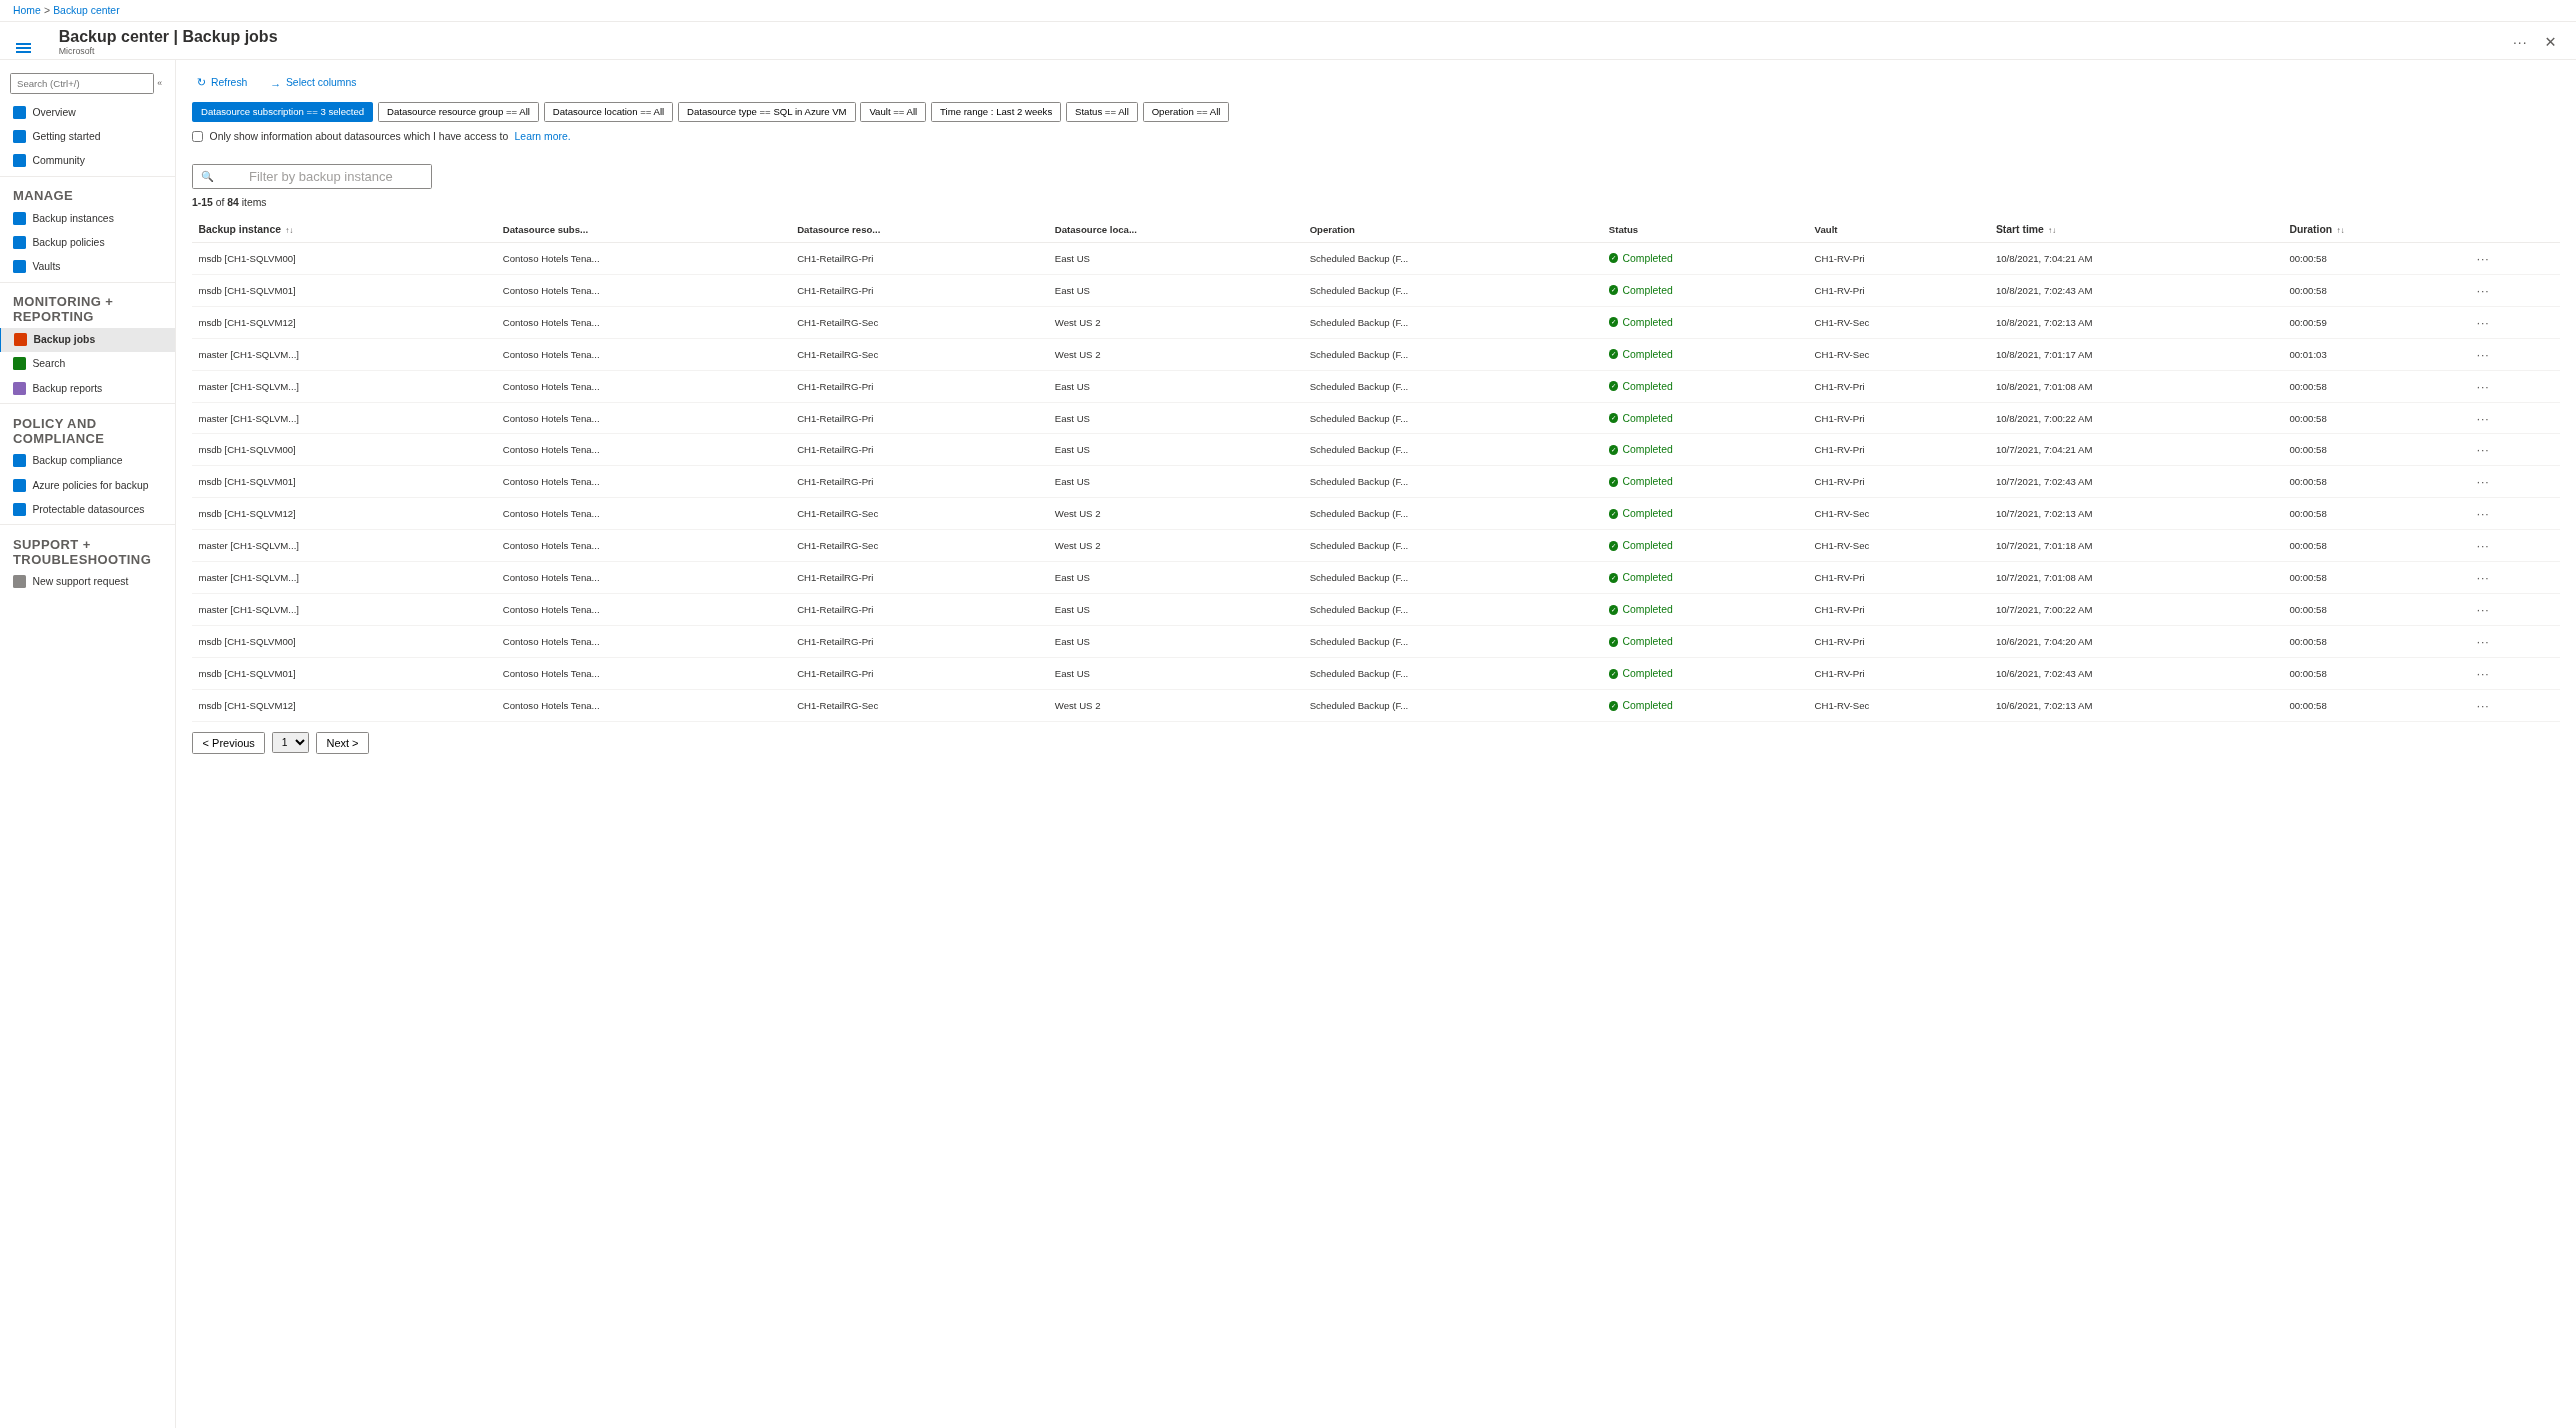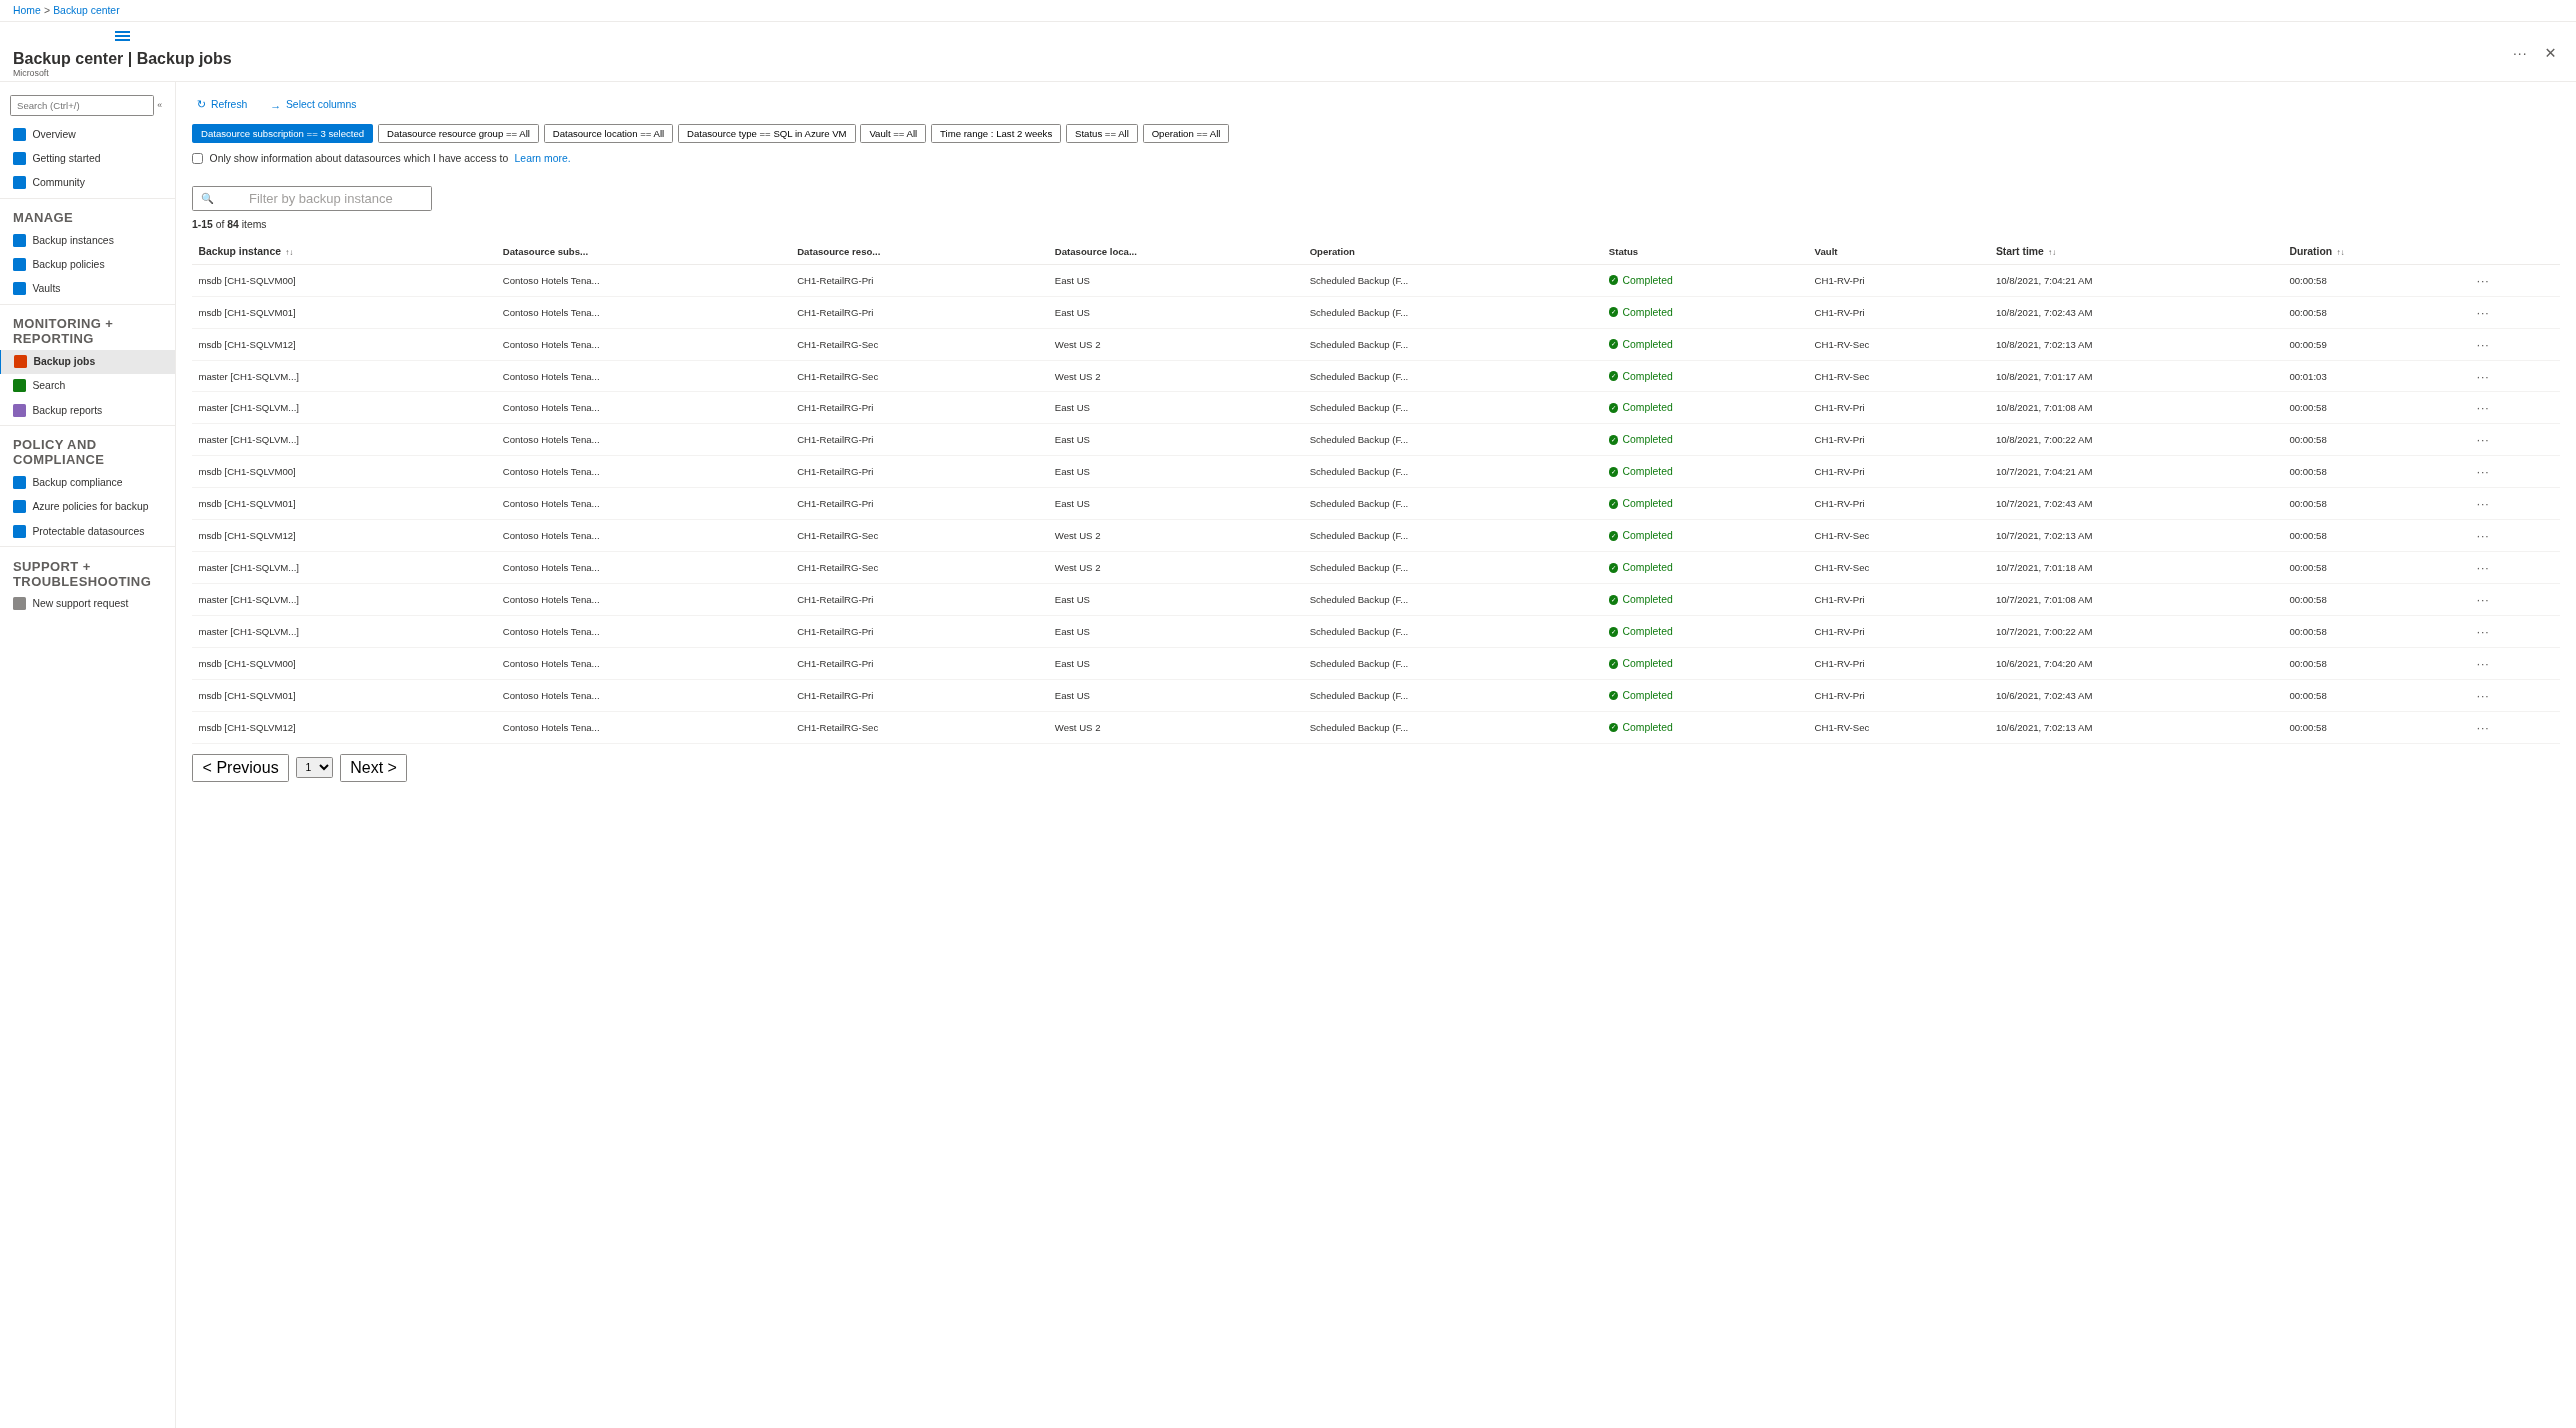--- a/index.html
+++ b/index.html
@@ -2,21 +2,21 @@
 <html><head>
   <meta charset="utf-8">
   <style>
     * { box-sizing: border-box; margin: 0; padding: 0; font-family: 'Segoe UI', Arial, sans-serif; font-size: 10.4px; }
     body { background: #fff; color: #323130; }
     .app-container { display: flex; flex-direction: column; height: 100vh; overflow: hidden; }
     .breadcrumb { padding: 4.8px 13px; font-size: 9.6px; color: #0078d4; display: flex; align-items: center; gap: 3.2px; border-bottom: 0.8px solid #edebe9; }
     .breadcrumb a { color: #0078d4; text-decoration: none; }
     .breadcrumb span { color: #605e5c; }
     .title-bar { display: flex; align-items: center; justify-content: space-between; padding: 6.4px 13px 3.2px 13px; border-bottom: 0.8px solid #edebe9; }
-    .title-left { display: flex; align-items: center; gap: 6px; flex-direction: column; }
+    .title-left { display: flex; align-items: flex-end; gap: 25px; }
     .hamburger { display: flex; flex-direction: column; gap: 2.4px; cursor: pointer; padding: 3.2px; }
     .hamburger span { display: block; width: 14.4px; height: 1.6px; background: #0078d4; }
     .title-text h1 { font-size: 16px; font-weight: 600; color: #323130; }
     .title-text p { font-size: 8.8px; color: #605e5c; }
     .title-actions { display: flex; align-items: center; gap: 6.4px; }
     .ellipsis-btn { background: none; border: none; cursor: pointer; font-size: 14.4px; color: #605e5c; padding: 1.6px 4.8px; }
     .close-btn { background: none; border: none; cursor: pointer; font-size: 14.4px; color: #605e5c; padding: 3.2px 6.4px; }
     .main-layout { display: flex; flex: 1; overflow: hidden; }
     .sidebar { width: 176px; border-right: 0.8px solid #edebe9; overflow-y: auto; padding: 6.4px 0; flex-shrink: 0; }
     .sidebar-search { padding: 6.4px 9.6px; }
@@ -47,21 +47,21 @@
     .items-count strong { font-weight: 600; }
     .data-table { width: 100%; border-collapse: collapse; }
     .data-table th { text-align: left; padding: 6.4px 6.4px; font-weight: 600; font-size: 9.6px; color: #323130; border-bottom: 1.6px solid #edebe9; white-space: nowrap; }
     .data-table td { padding: 6.4px 6.4px; font-size: 9.6px; color: #323130; border-bottom: 0.8px solid #f3f2f1; white-space: nowrap; }
     .sort-icon { color: #605e5c; margin-left: 1.6px; font-size: 8px; }
     .status-completed { display: flex; align-items: center; gap: 4px; color: #107c10; }
     .status-dot { width: 9.6px; height: 9.6px; border-radius: 50%; background: #107c10; display: flex; align-items: center; justify-content: center; flex-shrink: 0; }
     .status-dot::after { content: '✓'; color: #fff; font-size: 6.4px; line-height: 1; }
     .more-btn { background: none; border: none; cursor: pointer; color: #605e5c; font-size: 13px; padding: 1.6px 4.8px; }
     .pagination { display: flex; align-items: center; gap: 6.4px; margin-top: 9.6px; }
-    .page-btn { padding: 4px 9.6px; border: 0.8px solid #8a8886; background: #fff; cursor: pointer; font-size: 16px; border-radius: 1.6px; }
+    .page-btn { padding: 4px 9.6px; border: 0.8px solid #8a8886; background: #fff; cursor: pointer; font-size: 11px; border-radius: 1.6px; }
     .page-select { padding: 3.2px 4.8px; border: 0.8px solid #8a8886; border-radius: 1.6px; font-size: 10.4px; }
     .th-sortable { cursor: pointer; user-select: none; }
   </style>
 </head>
 <body>
 
 <div class="app-container">
 
   <div class="breadcrumb">
     <a href="#">Home</a>

